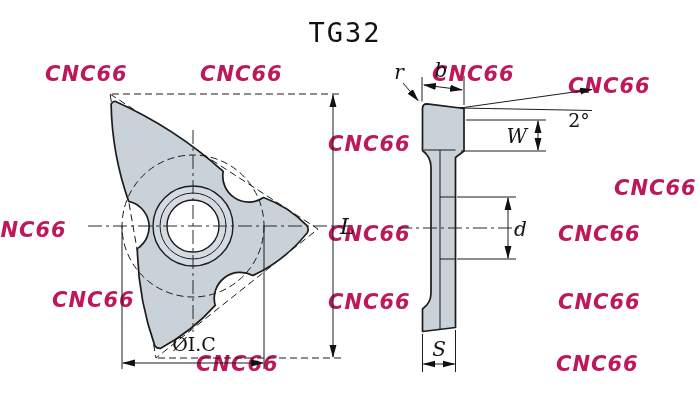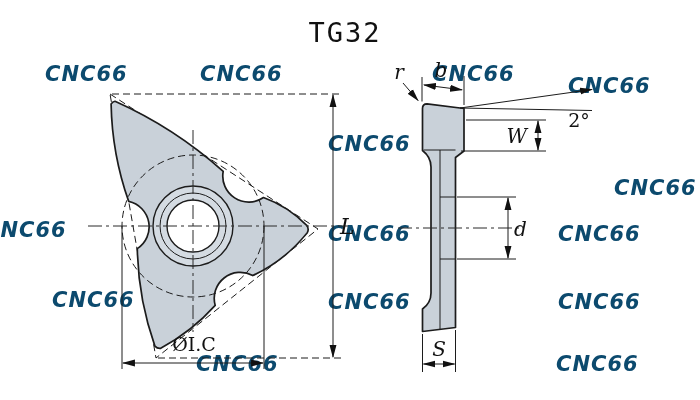--- a/index.html
+++ b/index.html
@@ -5,21 +5,21 @@
   * { margin:0; padding:0; box-sizing:border-box; }
   html,body { background:#ffffff; }
   body { font-family:"DejaVu Sans", sans-serif; }
   #screen {
     position:relative; width:700px; height:400px;
     background:#ffffff; overflow:hidden;
   }
   .wm {
     position:absolute;
     font:italic 700 21px "DejaVu Sans", sans-serif;
-    color:#0c4a6e; letter-spacing:1px; white-space:nowrap;
+    color:#be185d; letter-spacing:1px; white-space:nowrap;
     user-select:none;
   }
   svg.drawing { position:absolute; left:0; top:0; }
   .outline { fill:#c9d1d9; stroke:#1c1c1c; stroke-width:1.7; stroke-linejoin:round; }
   .ring    { fill:#d4dbe2; stroke:#1c1c1c; stroke-width:1.4; }
   .bore    { fill:#ffffff; stroke:#1c1c1c; stroke-width:1.4; }
   .thin    { stroke:#1c1c1c; stroke-width:1; fill:none; }
   .dash    { stroke:#1c1c1c; stroke-width:1; fill:none; stroke-dasharray:7 4; }
   .cline   { stroke:#2a2a2a; stroke-width:1; fill:none; stroke-dasharray:14 4 3 4; }
   .dimline { stroke:#1c1c1c; stroke-width:1; fill:none; }

